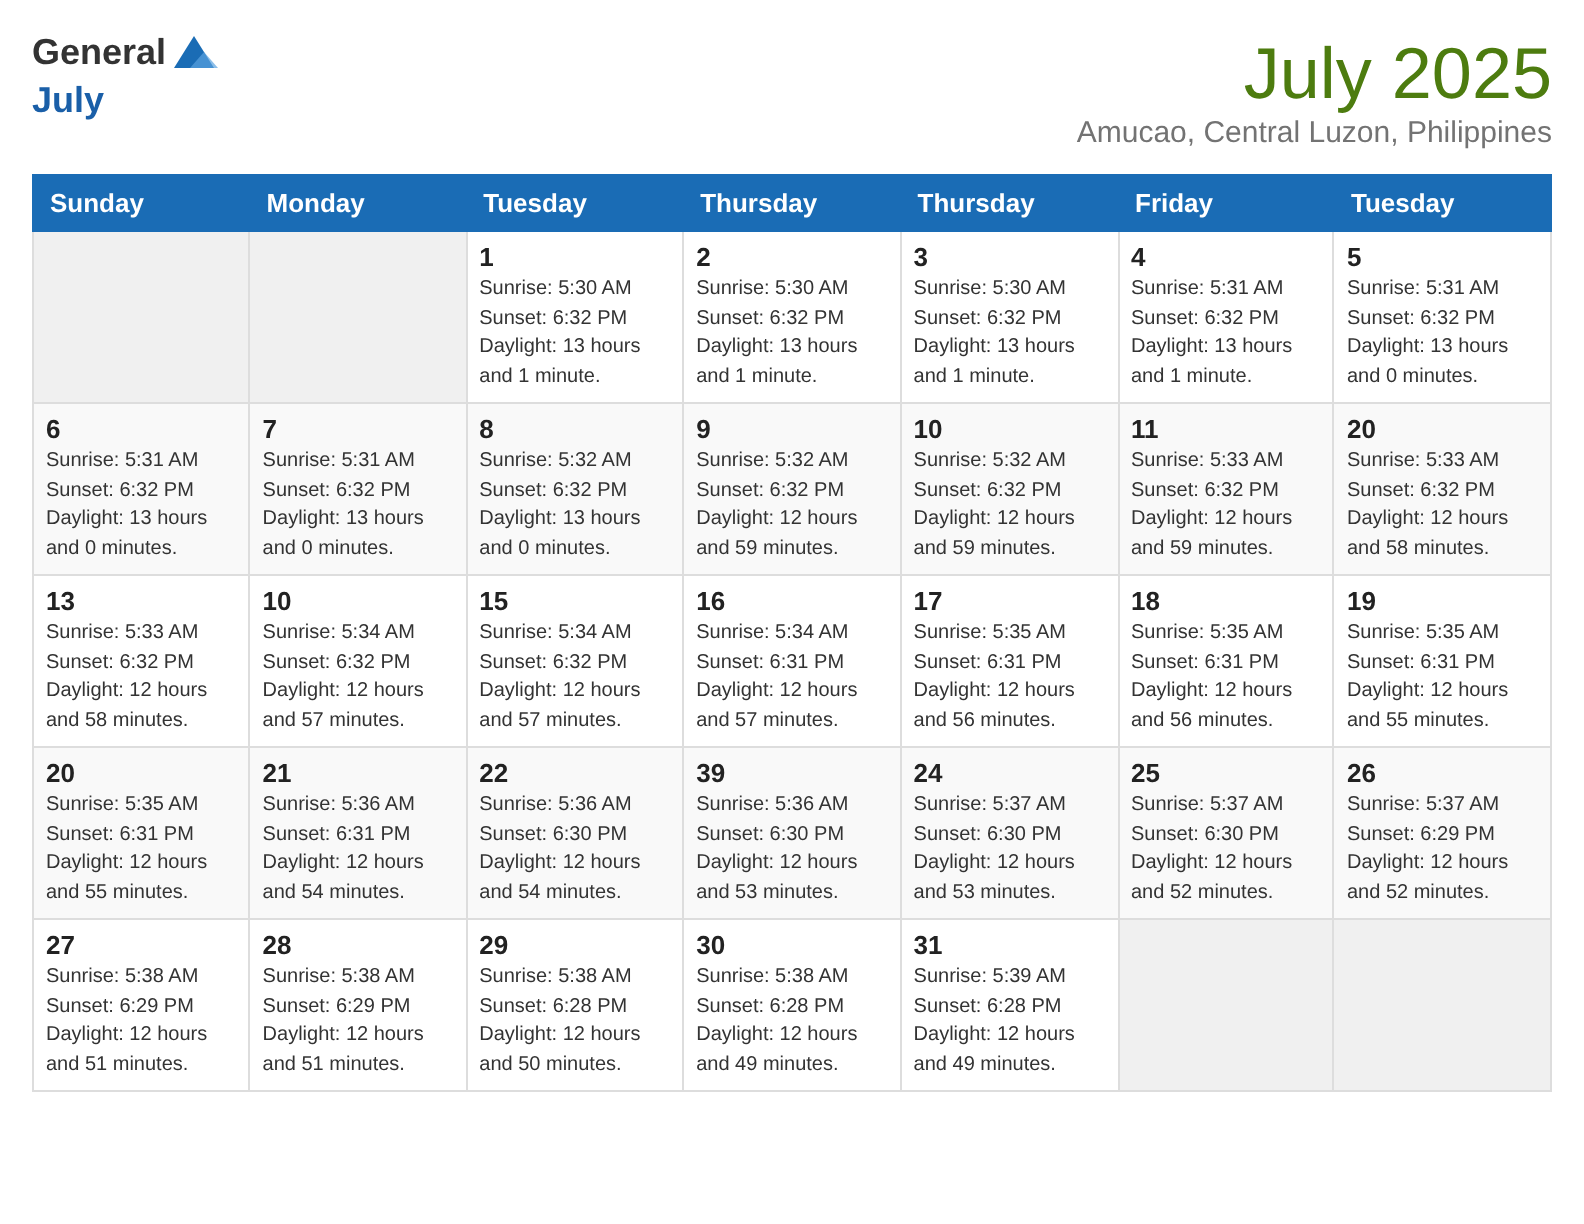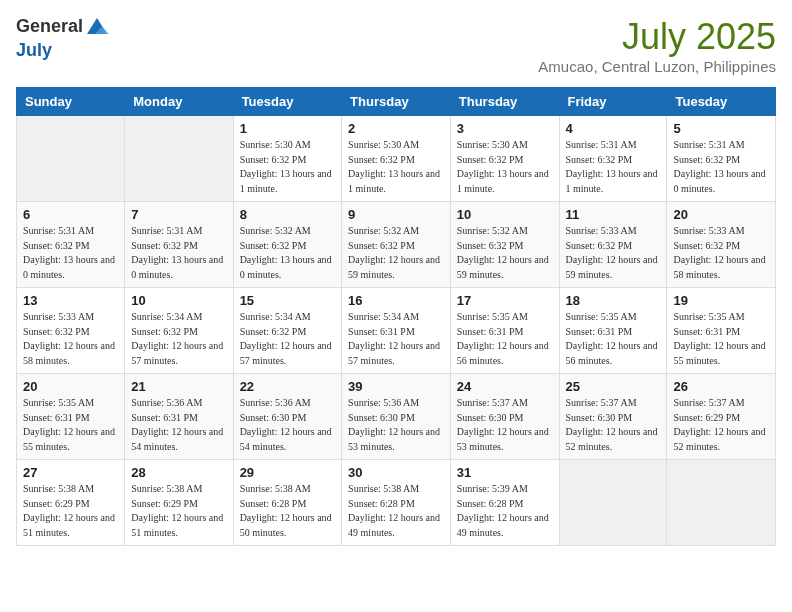--- a/index.html
+++ b/index.html
@@ -76,21 +76,20 @@
     .day-number {
       font-size: 13px;
       font-weight: bold;
       margin-bottom: 2px;
       display: block;
     }
     .day-info {
       font-size: 10px;
       line-height: 1.45;
       color: #333;
-      font-family: Liberation Serif, serif;
     }
     .empty-cell {
       background: #f0f0f0 !important;
     }
     .week-row td {
       height: 82px;
     }
   </style>
 </head>
 <body>

